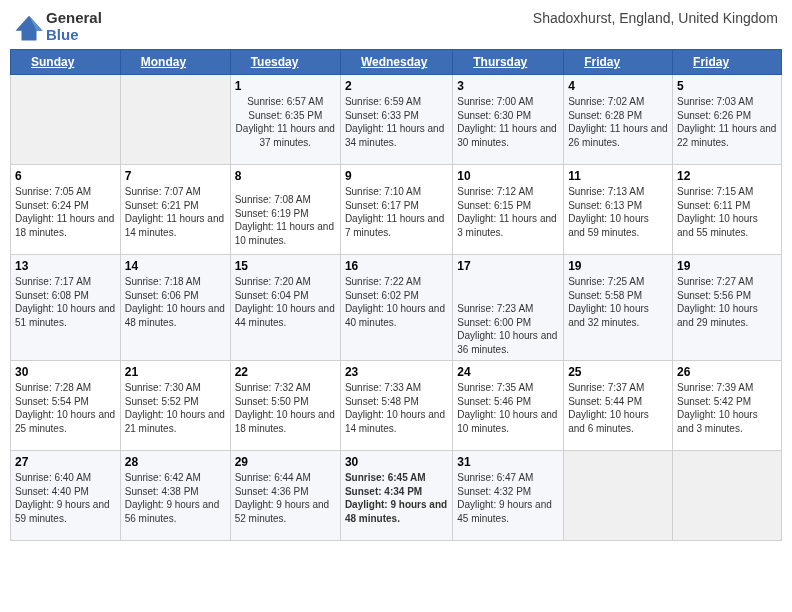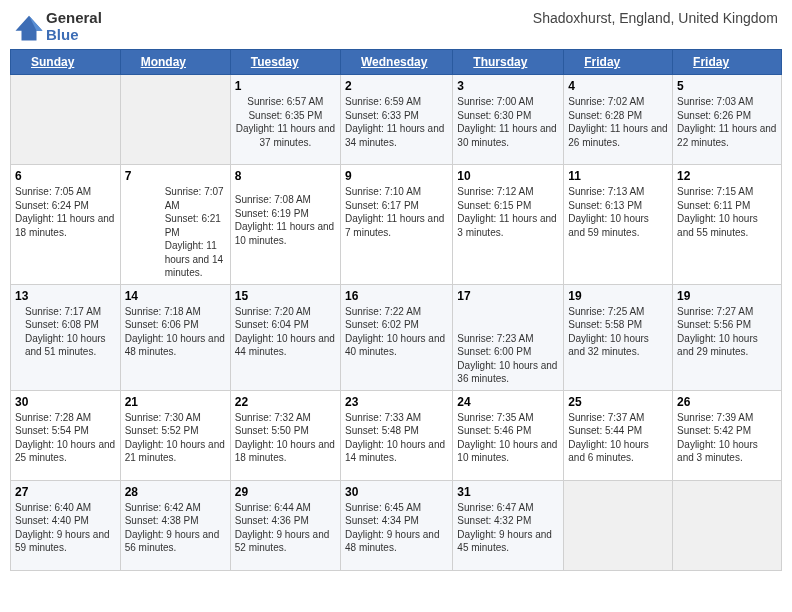--- a/index.html
+++ b/index.html
@@ -162,21 +162,21 @@
       </tr>
       <tr>
         <td>
           <span class="day-num">6</span>
           <div class="cell-content" style="white-space: pre-wrap;">Sunrise: 7:05 AM
 Sunset: 6:24 PM
 Daylight: 11 hours and 18 minutes.</div>
         </td>
         <td>
           <span class="day-num">7</span>
-          <div class="cell-content" style="white-space: pre-wrap; margin-left: 40px;">Sunrise: 7:07 AM
+          <div class="cell-content" style="white-space: pre-wrap;">Sunrise: 7:07 AM
 Sunset: 6:21 PM
 Daylight: 11 hours and 14 minutes.</div>
         </td>
         <td>
           <span class="day-num">8</span>
           <div class="cell-content" style="white-space: pre-wrap; margin-top: 10px;">Sunrise: 7:08 AM
 Sunset: 6:19 PM
 Daylight: 11 hours and 10 minutes.</div>
         </td>
         <td>
@@ -200,21 +200,21 @@
         <td>
           <span class="day-num">12</span>
           <div class="cell-content" style="white-space: pre-wrap;">Sunrise: 7:15 AM
 Sunset: 6:11 PM
 Daylight: 10 hours and 55 minutes.</div>
         </td>
       </tr>
       <tr>
         <td>
           <span class="day-num">13</span>
-          <div class="cell-content" style="white-space: pre-wrap; margin-left: 10px;">Sunrise: 7:17 AM
+          <div class="cell-content" style="white-space: pre-wrap;">Sunrise: 7:17 AM
 Sunset: 6:08 PM
 Daylight: 10 hours and 51 minutes.</div>
         </td>
         <td>
           <span class="day-num">14</span>
           <div class="cell-content" style="white-space: pre-wrap;">Sunrise: 7:18 AM
 Sunset: 6:06 PM
 Daylight: 10 hours and 48 minutes.</div>
         </td>
         <td>
@@ -306,21 +306,21 @@
 Daylight: 9 hours and 56 minutes.</div>
         </td>
         <td>
           <span class="day-num">29</span>
           <div class="cell-content" style="white-space: pre-wrap;">Sunrise: 6:44 AM
 Sunset: 4:36 PM
 Daylight: 9 hours and 52 minutes.</div>
         </td>
         <td>
           <span class="day-num">30</span>
-          <div class="cell-content" style="white-space: pre-wrap;">Sunrise: 6:45 AM
+          <div class="cell-content" style="white-space: pre-wrap; font-weight: bold;">Sunrise: 6:45 AM
 Sunset: 4:34 PM
 Daylight: 9 hours and 48 minutes.</div>
         </td>
         <td>
           <span class="day-num">31</span>
           <div class="cell-content" style="white-space: pre-wrap;">Sunrise: 6:47 AM
 Sunset: 4:32 PM
 Daylight: 9 hours and 45 minutes.</div>
         </td>
         <td class="empty-cell"></td>

